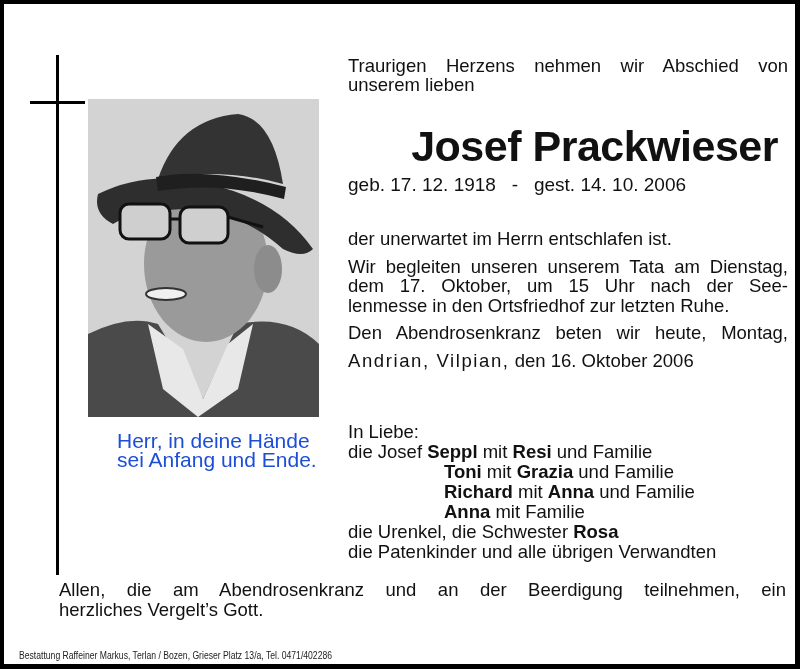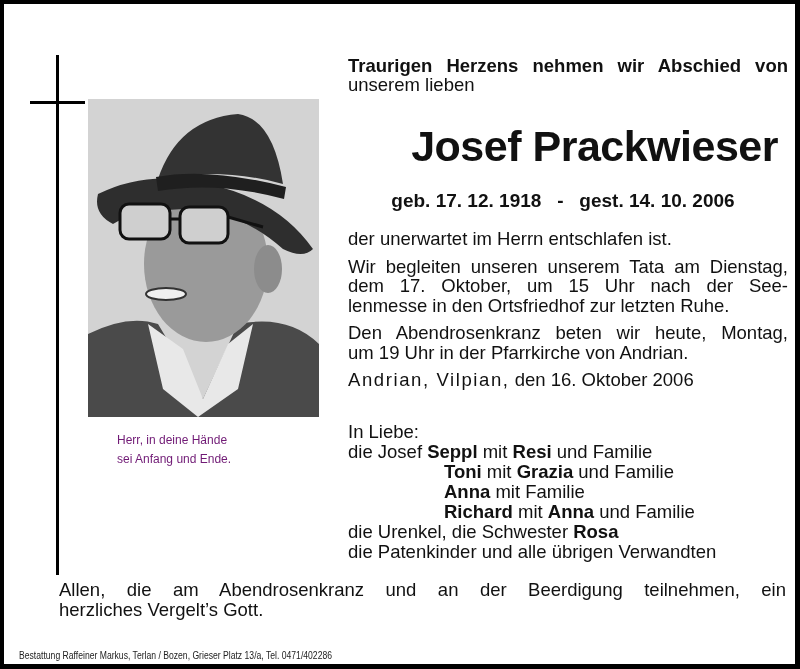--- a/index.html
+++ b/index.html
@@ -2,25 +2,25 @@
 <html><head>
   <meta charset="utf-8">
   <style>
     html, body { margin: 0; padding: 0; background: #ffffff; }
     body { width: 800px; height: 669px; overflow: hidden; position: relative; font-family: "Liberation Sans", "DejaVu Sans", sans-serif; color: #111; }
     .frame { position: absolute; left: 0; top: 0; width: 800px; height: 669px; box-sizing: border-box; border-top: 4px solid #000; border-left: 4px solid #000; border-right: 5px solid #000; border-bottom: 5px solid #000; background: #fff; }
     .cross-v { position: absolute; left: 52px; top: 51px; width: 3px; height: 520px; background: #000; }
     .cross-h { position: absolute; left: 26px; top: 97px; width: 55px; height: 3px; background: #000; }
     .photo { position: absolute; left: 84px; top: 95px; width: 231px; height: 318px; background: #d3d3d3; overflow: hidden; }
     .photo svg { width: 100%; height: 100%; display: block; }
-    .motto { position: absolute; left: 113px; top: 427px; font-size: 12px; line-height: 19px; color: #701a75; }
+    .motto { position: absolute; left: 113px; top: 427px; font-size: 21px; line-height: 19px; color: #1d4ed8; }
     .intro { position: absolute; left: 344px; top: 52px; width: 440px; font-size: 18.5px; line-height: 19px; text-align: justify; text-align-last: left; }
-    .intro .l1 { display: block; text-align: justify; text-align-last: justify; font-weight: bold; }
+    .intro .l1 { display: block; text-align: justify; text-align-last: justify; }
     .name { position: absolute; left: 344px; top: 118px; width: 430px; text-align: right; font-weight: bold; font-size: 43px; line-height: 48px; letter-spacing: -0.5px; }
-    .dates { position: absolute; left: 344px; top: 186px; width: 430px; text-align: center; font-weight: bold; font-size: 19px; line-height: 22px; white-space: pre; }
+    .dates { position: absolute; left: 344px; top: 170px; width: 430px; font-weight: normal; font-size: 19px; line-height: 22px; white-space: pre; }
     .body { position: absolute; left: 344px; top: 217px; width: 440px; font-size: 18.5px; line-height: 19.5px; }
     .body p { margin: 8px 0 6px 0; }
     .body .justall { display: block; text-align: justify; text-align-last: justify; }
     .place { letter-spacing: 1.6px; }
     .place .rest { letter-spacing: 0; }
     .family { position: absolute; left: 344px; top: 418px; width: 440px; font-size: 18.5px; line-height: 20px; }
     .family .row { white-space: nowrap; }
     .family .indent { padding-left: 96px; }
     .family b { font-weight: bold; }
     .thanks { position: absolute; left: 55px; top: 576px; width: 727px; font-size: 18.5px; line-height: 20px; }
@@ -76,31 +76,30 @@
 
   <div class="body">
     <p>der unerwartet im Herrn entschlafen ist.</p>
     <p>
       <span class="justall">Wir begleiten unseren unserem Tata am Dienstag,</span>
       <span class="justall">dem 17. Oktober, um 15 Uhr nach der See-</span>
       <span>lenmesse in den Ortsfriedhof zur letzten Ruhe.</span>
     </p>
     <p>
       <span class="justall">Den Abendrosenkranz beten wir heute, Montag,</span>
-      <span>um 19 Uhr in der Pfarrkirche von Andrian.</span>
     </p>
     <p class="place"><span>Andrian, Vilpian,</span><span class="rest"> den 16. Oktober 2006</span></p>
   </div>
 
   <div class="family">
     <div class="row">In Liebe:</div>
     <div class="row"><span>die Josef </span><b>Seppl</b><span> mit </span><b>Resi</b><span> und Familie</span></div>
     <div class="row indent"><b>Toni</b><span> mit </span><b>Grazia</b><span> und Familie</span></div>
+    <div class="row indent"><b>Richard</b><span> mit </span><b>Anna</b><span> und Familie</span></div>
     <div class="row indent"><b>Anna</b><span> mit Familie</span></div>
-    <div class="row indent"><b>Richard</b><span> mit </span><b>Anna</b><span> und Familie</span></div>
     <div class="row"><span>die Urenkel, die Schwester </span><b>Rosa</b></div>
     <div class="row">die Patenkinder und alle übrigen Verwandten</div>
   </div>
 
   <div class="thanks">
     <span class="l1">Allen, die am Abendrosenkranz und an der Beerdigung teilnehmen, ein</span>
     <span>herzliches Vergelt’s Gott.</span>
   </div>
 
   <div class="footer">Bestattung Raffeiner Markus, Terlan / Bozen, Grieser Platz 13/a, Tel. 0471/402286</div>

